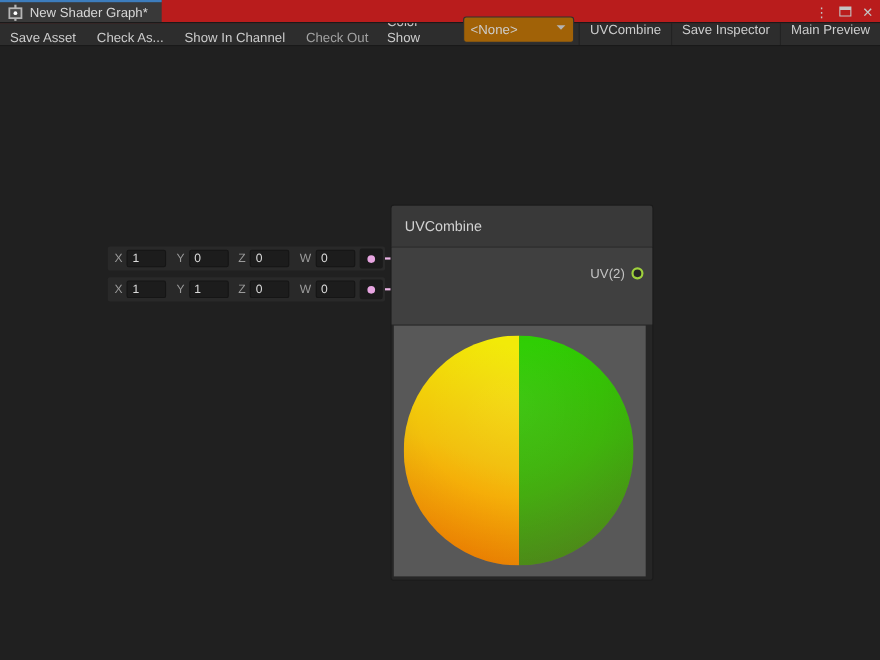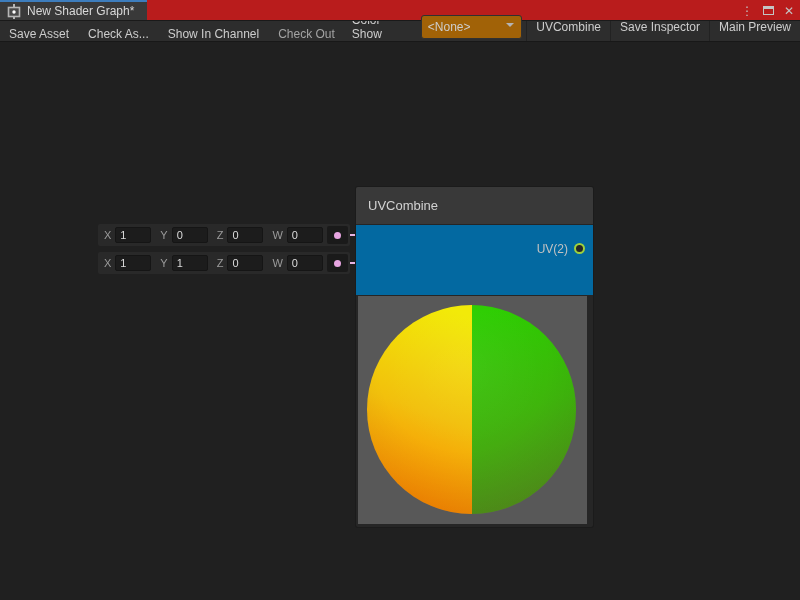--- a/index.html
+++ b/index.html
@@ -60,21 +60,21 @@
           border-radius:2px; box-shadow:0 0 0 1px #1b1b1b; z-index:2;text-align:center; }
   .node-header { height:38px; background:#393939; display:flex; align-items:center;
                  padding-left:12px; color:#d2d2d2; font-size:13px;
                  border-bottom:1px solid #252525; border-radius:2px 2px 0 0; }
   .node-ports { display:flex; height:70px; }
   .ports-in { width:164px; background:#3d3d3d; padding-top:10px; }
   .port-row { height:28px; display:flex; align-items:center; }
   .ring { width:11px; height:11px; border-radius:50%; background:#2e2e2e;
           border:2px solid #e7a5e1; margin-left:4px; margin-right:9px; flex:none; }
   .port-label { color:#c2c2c2; font-size:12px; white-space:nowrap; }
-  .ports-out { flex:1; background:#0369a1; display:flex; justify-content:flex-end;
+  .ports-out { flex:1; background:#404040; display:flex; justify-content:flex-end;
                align-items:flex-start; padding:17px 8px 0 0; gap:6px; }
   .ring-out { width:11px; height:11px; border-radius:50%; background:#262626;
               border:2px solid #9fd13d; margin-top:1px; flex:none; }
 
   
   .preview { margin:1px 6px 3px 2px; height:228px; background:#585858; position:relative;
              overflow:hidden; }
   .sphere { position:absolute; left:9px; top:9px; width:209px; height:209px;
             border-radius:50%; overflow:hidden; display:flex; }
   .sphere-half { width:50%; height:100%; }

